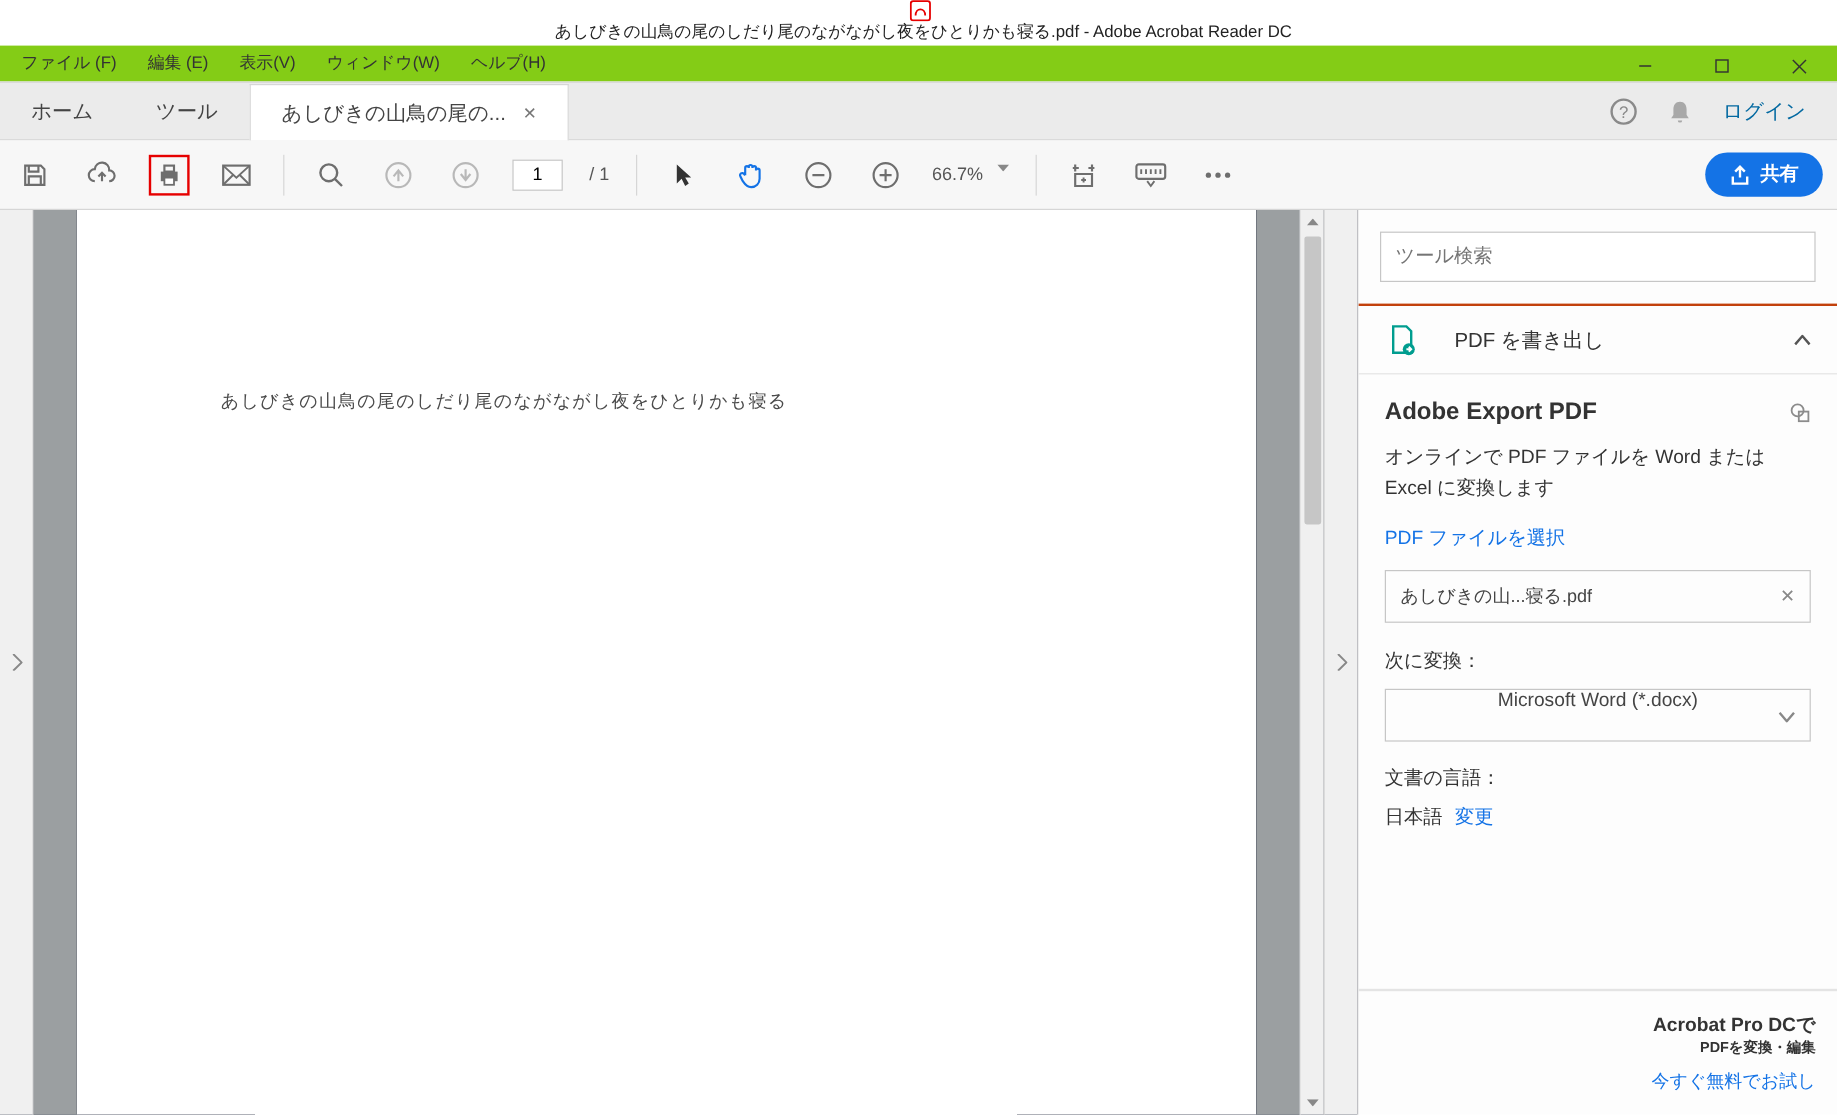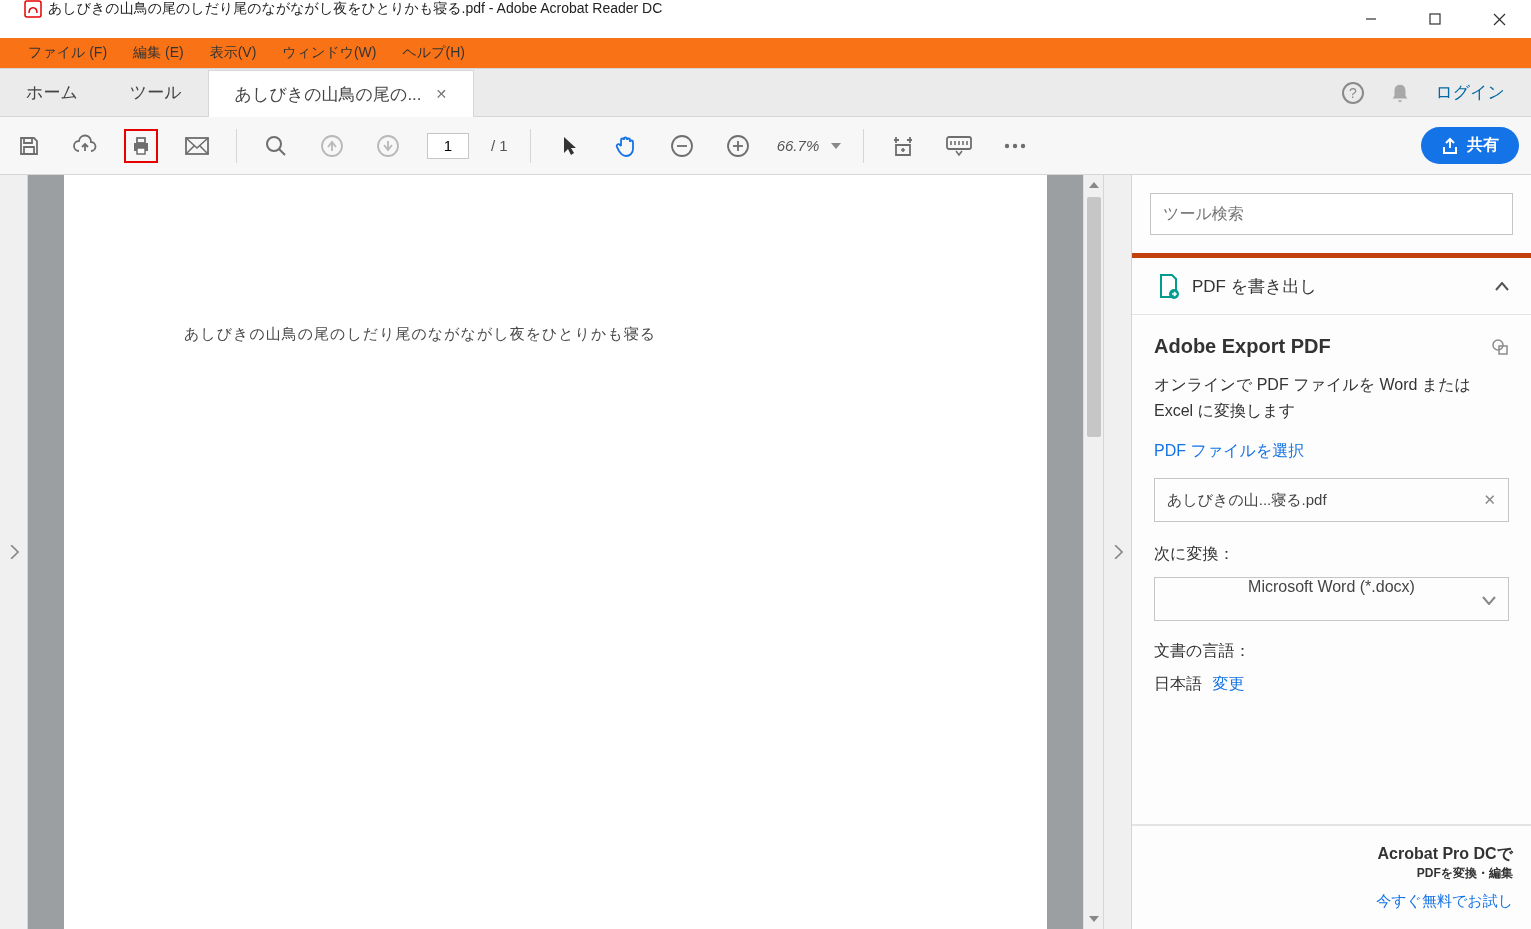--- a/index.html
+++ b/index.html
@@ -1,51 +1,51 @@
 <!DOCTYPE html>
 <html><head>
 <meta charset="utf-8">
 <style>
 * { box-sizing: border-box; margin: 0; padding: 0; }
 html, body { width: 1531px; height: 929px; font-family: "Yu Gothic", "Meiryo", sans-serif; background: #fff; overflow: hidden; color: #333; }
-.titlebar { height: 38px; display: flex; align-items: flex-start; padding-left: 24px; background: #fff; }
+.titlebar { height: 38px; display: flex; align-items: center; padding-left: 8px; background: #fff; flex-direction: column; }
 .titlebar .app-icon { width: 18px; height: 18px; margin-right: 6px; }
 .titlebar .title { font-size: 14px; color: #222; }
 .titlebar .win-controls { margin-left: auto; display: flex; }
 .titlebar .win-controls div { width: 64px; height: 38px; display: flex; align-items: center; justify-content: center; }
-.menubar { height: 30px; display: flex; align-items: center; padding-left: 24px; gap: 18px; font-size: 14px; background: #f97316; }
+.menubar { height: 30px; display: flex; align-items: center; padding-left: 14px; gap: 18px; font-size: 14px; background: #84cc16; }
 .menubar span { padding: 3px 4px; }
 .tabbar { height: 49px; background: #ebebeb; border-top: 1px solid #d6d6d6; border-bottom: 1px solid #d6d6d6; display: flex; align-items: stretch; }
 .tabbar .tab { display: flex; align-items: center; padding: 0 26px; font-size: 17px; color: #444; }
 .tabbar .tab.doc { background: #fff; border-top: 1px solid #d6d6d6; border-left: 1px solid #d6d6d6; border-right: 1px solid #d6d6d6; position: relative; top: 1px; }
 .tabbar .tab.doc .close { margin-left: 14px; color: #777; font-size: 14px; }
 .tabbar .right { margin-left: auto; display: flex; align-items: center; gap: 24px; padding-right: 26px; }
 .tabbar .right .icon { color: #8a8a8a; }
 .toolbar { height: 58px; background: #f7f7f7; border-bottom: 1px solid #d6d6d6; display: flex; align-items: center; padding: 0 12px; gap: 22px; }
 .toolbar .sep { width: 1px; height: 34px; background: #d6d6d6; }
 .toolbar .icon { color: #6e6e6e; display:flex; align-items:center; justify-content:center; width:34px; height:34px; }
 .toolbar .icon.highlight { border: 2px solid #e60000; }
 .toolbar .page-in { width: 42px; height: 26px; border: 1px solid #c6c6c6; text-align: center; font-size: 15px; }
 .toolbar .page-total { font-size: 15px; color: #555; }
-.toolbar .zoom { font-size: 15px; color: #555; display:flex; align-items:center; gap:12px;font-style:italic;}
+.toolbar .zoom { font-size: 15px; color: #555; display:flex; gap:12px;}
 .toolbar .share-btn { margin-left: auto; background: #1473e6; color: #fff; border-radius: 22px; padding: 8px 20px; display: flex; align-items: center; gap: 8px; font-size: 16px; font-weight: 600;}
 .workspace { display: flex; height: calc(929px - 38px - 30px - 49px - 58px); }
 .docarea { flex: 1; display: flex; background: #0f172a; position: relative; }
 .docarea .edge-toggle { width: 28px; background: #f0f0f0; display:flex; align-items:center; justify-content:center; border-right:1px solid #d6d6d6;}
 .docarea .edge-toggle.right { border-right:none; border-left:1px solid #d6d6d6;}
 .docarea .page-wrap { flex:1; display:flex; justify-content:center; padding: 0; background:#777d80; overflow:hidden;}
 .docarea .grey-l, .docarea .grey-r { width: 36px; background: #9b9fa1;}
 .docarea .page { background:#fff; flex:1; padding: 150px 120px; font-family: serif; font-size: 15px; letter-spacing: 1px; color:#4a4a4a;}
 .docarea .scrollbar { width: 20px; background:#f0f0f0; border-left:1px solid #e0e0e0; position:relative;}
 .docarea .scrollbar .arrow { height:20px; display:flex; align-items:center; justify-content:center; color:#888;}
 .docarea .scrollbar .thumb { position:absolute; top:22px; left:3px; width:14px; height:240px; background:#c6c6c6; border-radius:2px;}
 .rightpanel { width: 400px; background: #fdfdfd; border-left: 1px solid #d6d6d6; display:flex; flex-direction:column; overflow:hidden;}
 .rightpanel .search { margin: 18px; }
 .rightpanel .search input { width:100%; height:42px; border:1px solid #c6c6c6; padding:0 12px; font-size:16px; }
-.rightpanel .panel-header { display:flex; align-items:center; padding: 14px 22px; border-top:5px solid #c2410c; border-bottom:1px solid #e4e4e4; gap:10px; font-size:17px;}
+.rightpanel .panel-header { display:flex; align-items:center; padding: 14px 22px; border-top:2px solid #c2410c; border-bottom:1px solid #e4e4e4; gap:30px; font-size:17px;}
 .rightpanel .panel-header .chev { margin-left:auto; color:#555;}
 .rightpanel .panel-body { padding: 20px 22px 10px; border-bottom:1px solid #e4e4e4; flex:1; overflow:hidden;}
 .rightpanel .panel-body h3 { font-size:20px; font-weight:700; margin-bottom:14px; display:flex; align-items:center;}
 .rightpanel .panel-body h3 .copy-icon{ margin-left:auto; color:#8c8c8c;}
 .rightpanel .panel-body p.desc { font-size:16px; line-height:1.6; color:#333; margin-bottom:18px;}
 .rightpanel .panel-body .link { color:#1473e6; font-size:16px; margin-bottom:16px; display:block;}
 .rightpanel .file-row { border:1px solid #c6c6c6; height:44px; display:flex; align-items:center; padding:0 12px; font-size:15px; color:#444; margin-bottom:22px;}
 .rightpanel .file-row .x { margin-left:auto; color:#888;}
 .rightpanel .label { font-size:16px; color:#333; margin-bottom:12px;}
 .rightpanel .select-row { border:1px solid #c6c6c6; height:44px; display:flex; align-items:center; padding:0 12px; font-size:16px; color:#444; margin-bottom:20px;flex-direction:column;}

